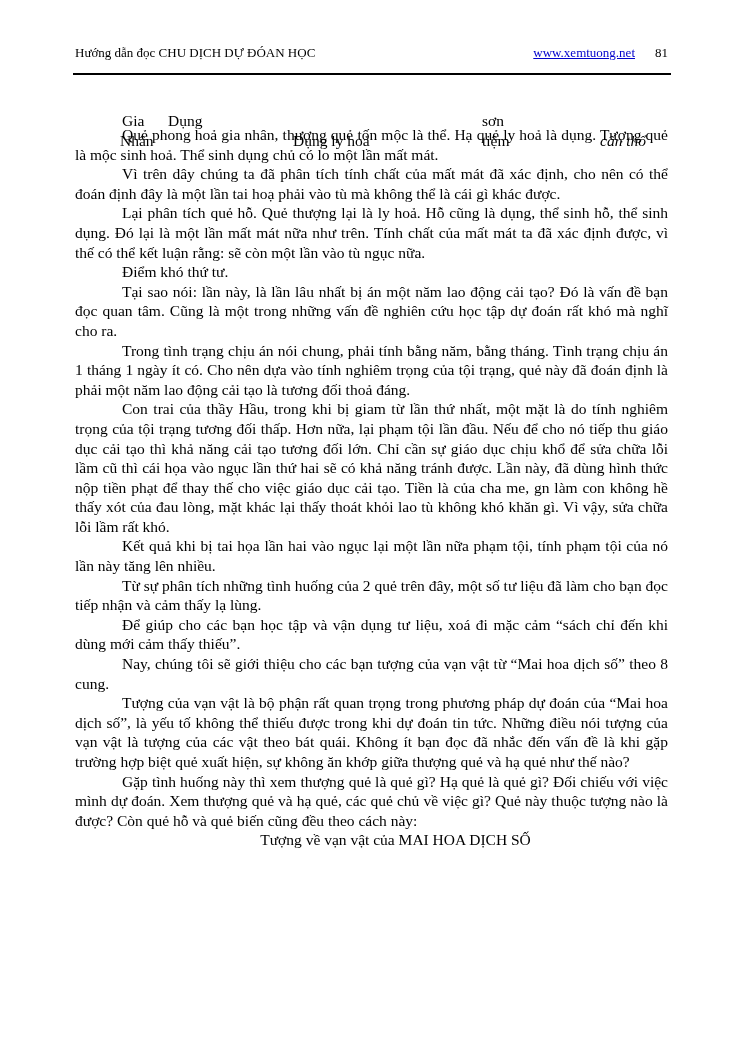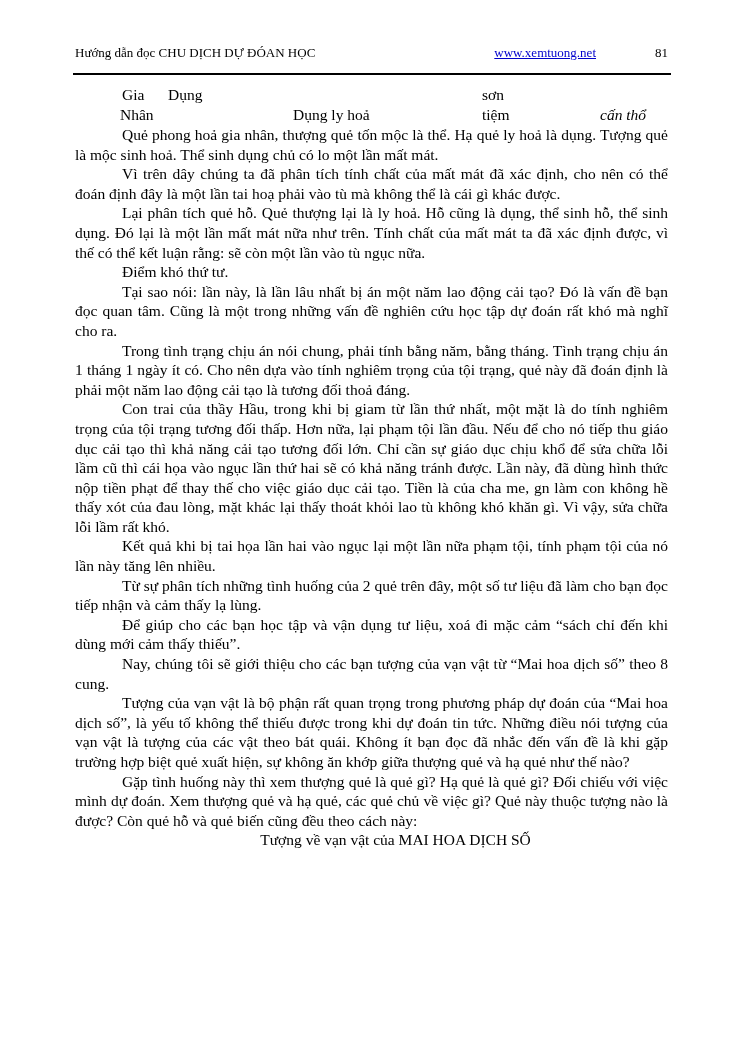--- a/index.html
+++ b/index.html
@@ -19,21 +19,21 @@
     justify-content: space-between;
     align-items: baseline;
     font-size: 13px;
     line-height: 22px;
     white-space: nowrap;
     text-align: right;
   }
   .header-right {
     display: flex;
     align-items: baseline;
-    gap: 59px;
+    gap: 20px;
   }
   .header-link {
     color: #0000cc;
     text-decoration: underline;
     cursor: pointer;
   }
   .page-number { color: #000000; }
   .header-rule {
     border: none;
     border-top: 2px solid #000000;
@@ -46,20 +46,21 @@
     line-height: 19.6px;
   }
   .diagram {
     position: relative;
     height: 40px;
   }
   .diagram-row {
     position: absolute;
     left: 0; right: 0;
     height: 19.6px;
+    margin-top: 26px;
   }
   .diagram-row.r1 { top: 0; }
   .diagram-row.r2 { top: 19.6px; text-align: center; }
   .diagram-row span { position: absolute; white-space: nowrap; }
   .d-r1c1 { left: 47px; }
   .d-r1c2 { left: 93px; }
   .d-r1c3 { left: 407px; }
   .d-r2c1 { left: 45px; }
   .d-r2c2 { left: 218px; }
   .d-r2c3 { left: 407px; }

